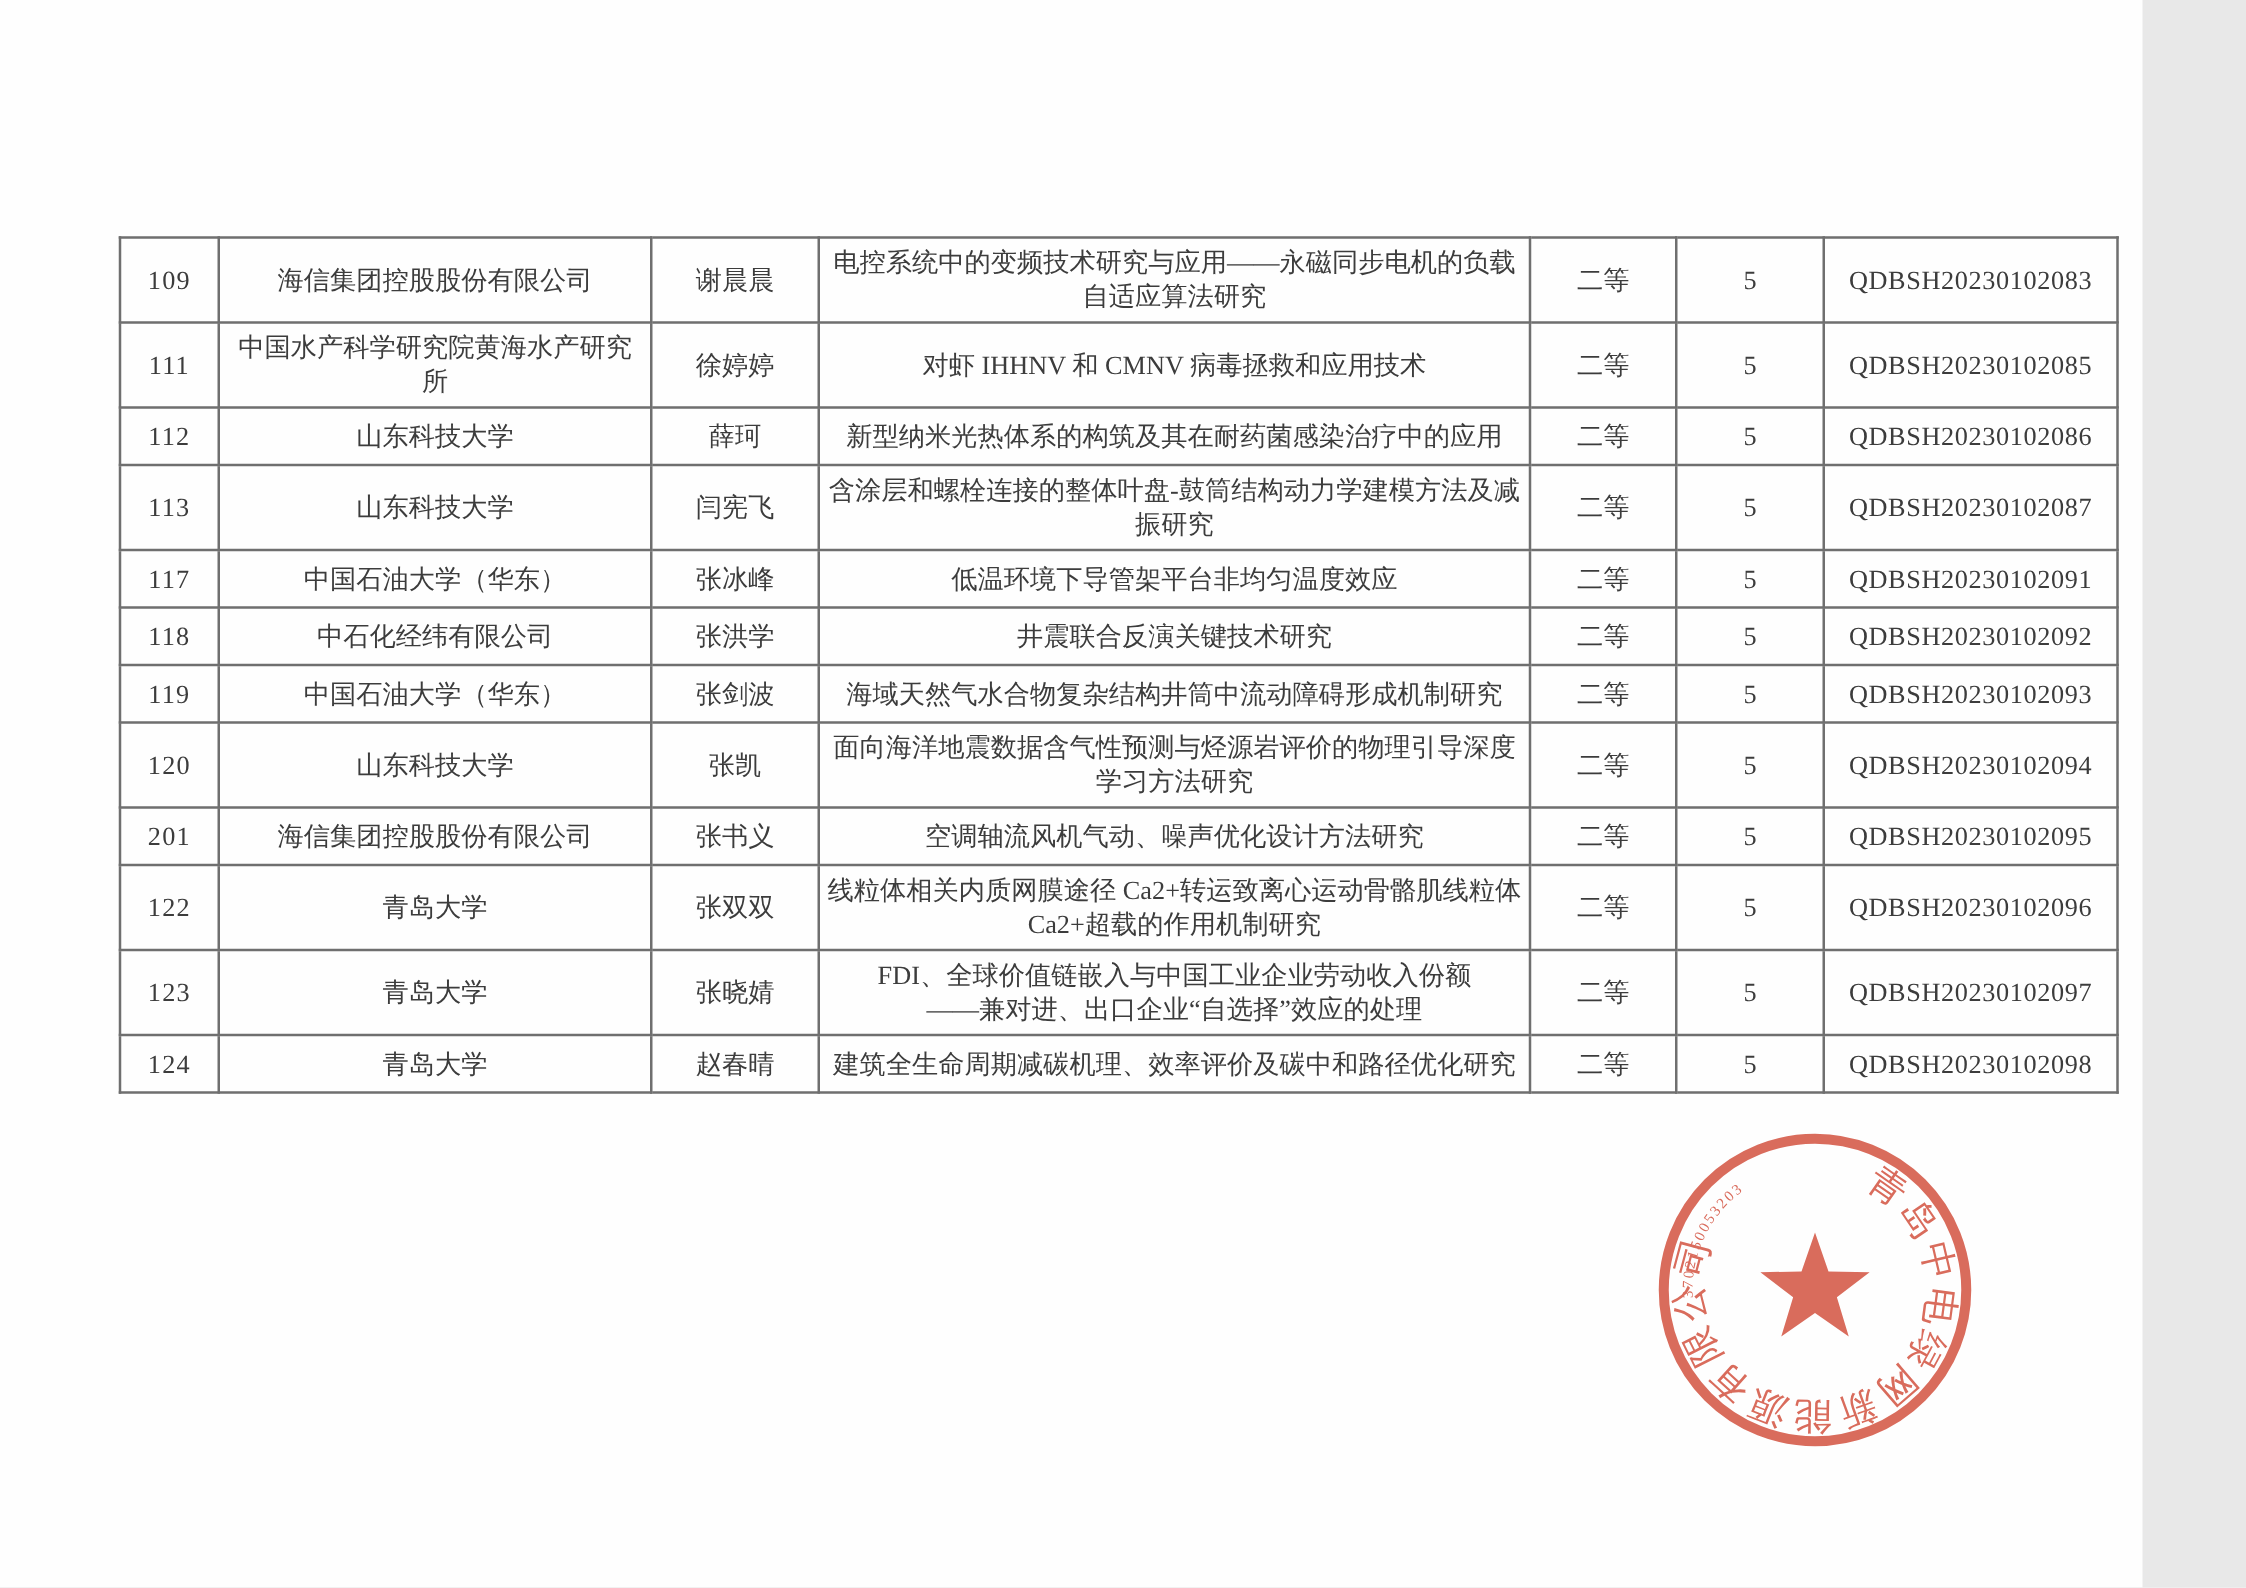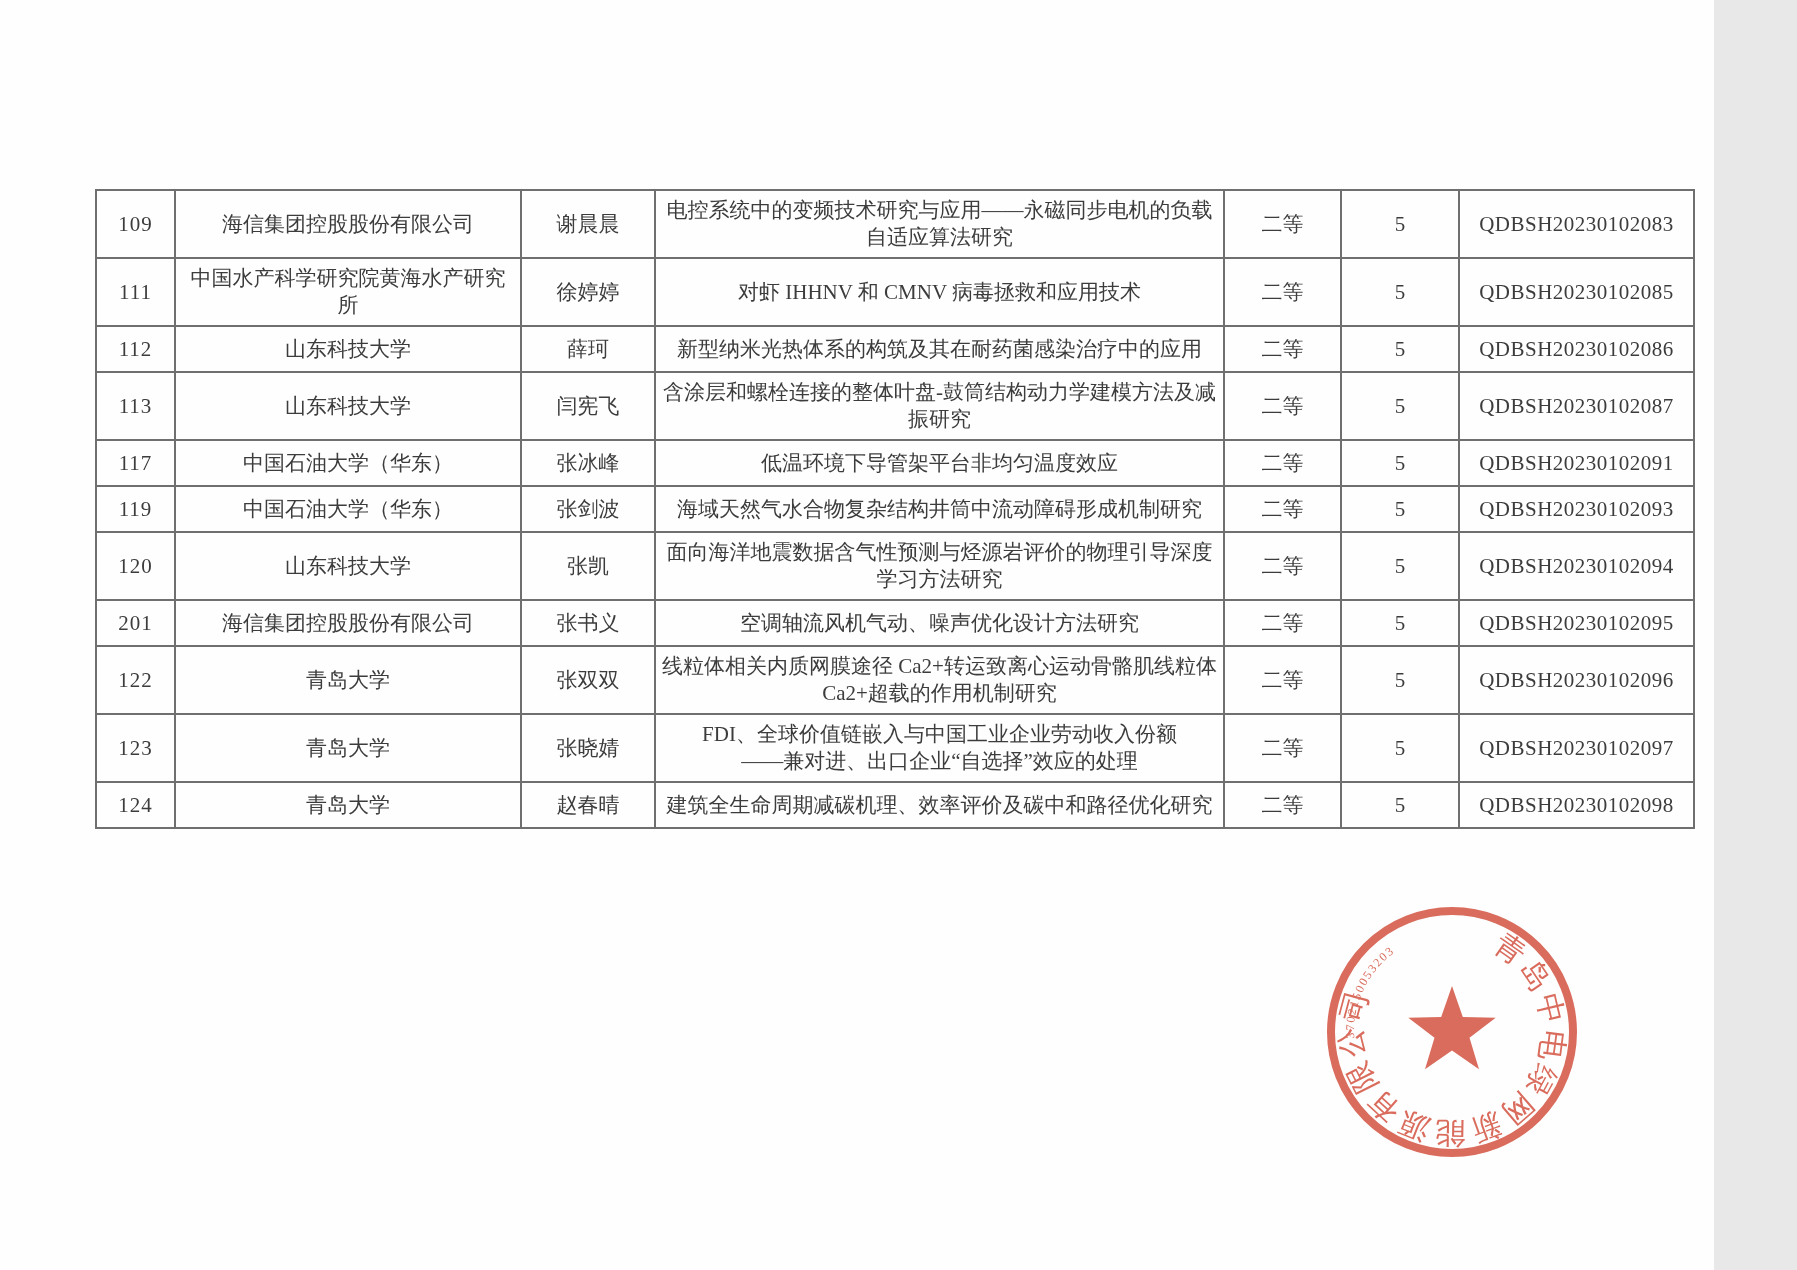--- a/index.html
+++ b/index.html
@@ -100,20 +100,29 @@
       <td class="c-code">QDBSH20230102087</td>
     </tr>
         <tr>
       <td class="c-no">117</td>
       <td class="c-inst">中国石油大学（华东）</td>
       <td class="c-name">张冰峰</td>
       <td class="c-title">低温环境下导管架平台非均匀温度效应</td>
       <td class="c-award">二等</td>
       <td class="c-count">5</td>
       <td class="c-code">QDBSH20230102091</td>
+    </tr>
+        <tr>
+      <td class="c-no">118</td>
+      <td class="c-inst">中石化经纬有限公司</td>
+      <td class="c-name">张洪学</td>
+      <td class="c-title">井震联合反演关键技术研究</td>
+      <td class="c-award">二等</td>
+      <td class="c-count">5</td>
+      <td class="c-code">QDBSH20230102092</td>
     </tr>
         <tr>
       <td class="c-no">119</td>
       <td class="c-inst">中国石油大学（华东）</td>
       <td class="c-name">张剑波</td>
       <td class="c-title">海域天然气水合物复杂结构井筒中流动障碍形成机制研究</td>
       <td class="c-award">二等</td>
       <td class="c-count">5</td>
       <td class="c-code">QDBSH20230102093</td>
     </tr>

